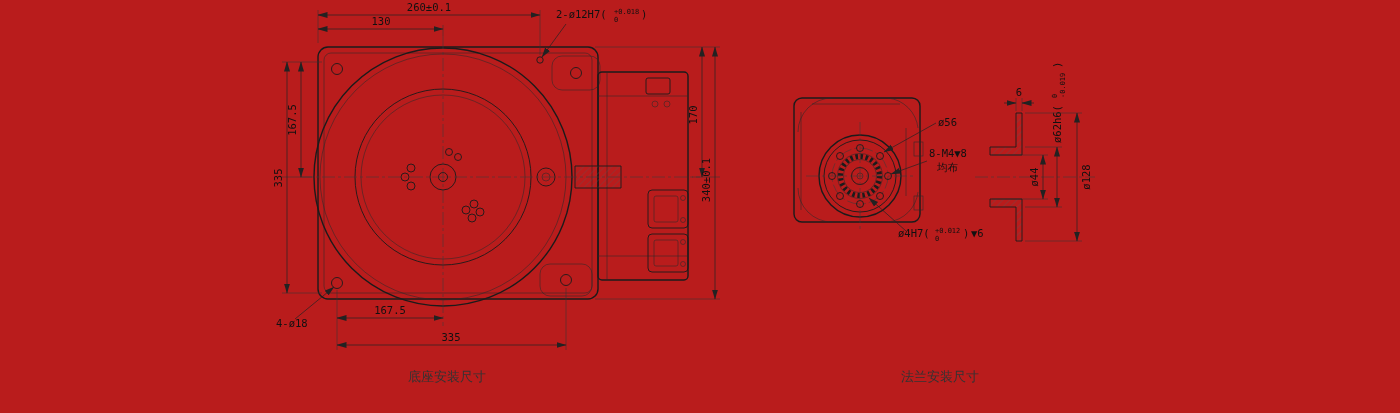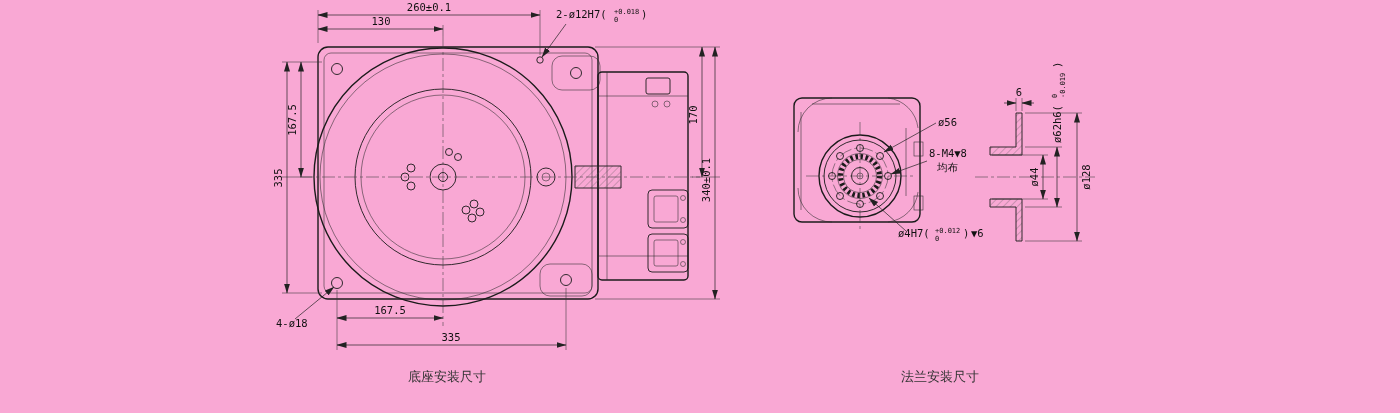--- a/index.html
+++ b/index.html
@@ -1,16 +1,16 @@
 <!DOCTYPE html>
 <html><head>
 <meta charset="utf-8">
 <style>
   html,body{margin:0;padding:0;background:#ffffff;}
-  .canvas{position:relative;width:1400px;height:413px;background:#f9a8d4;overflow:hidden;}
+  .canvas{position:relative;width:1400px;height:413px;background:#b91c1c;overflow:hidden;}
   svg{display:block;}
   .outline{fill:none;stroke:#1b1b1b;stroke-width:1.4;}
   .med{fill:none;stroke:#1b1b1b;stroke-width:0.9;}
   .thin{fill:none;stroke:#2a2a2a;stroke-width:0.55;}
   .cl{fill:none;stroke:#3a3a3a;stroke-width:0.55;stroke-dasharray:13 3 3 3;}
   .ext{fill:none;stroke:#333;stroke-width:0.55;}
   .dimline{fill:none;stroke:#222;stroke-width:0.7;}
   .teeth{fill:none;stroke:#1b1b1b;stroke-width:5;stroke-dasharray:2.5 2.6;}
   .sect{stroke:#1b1b1b;stroke-width:0.9;}
   text{fill:#111;}

